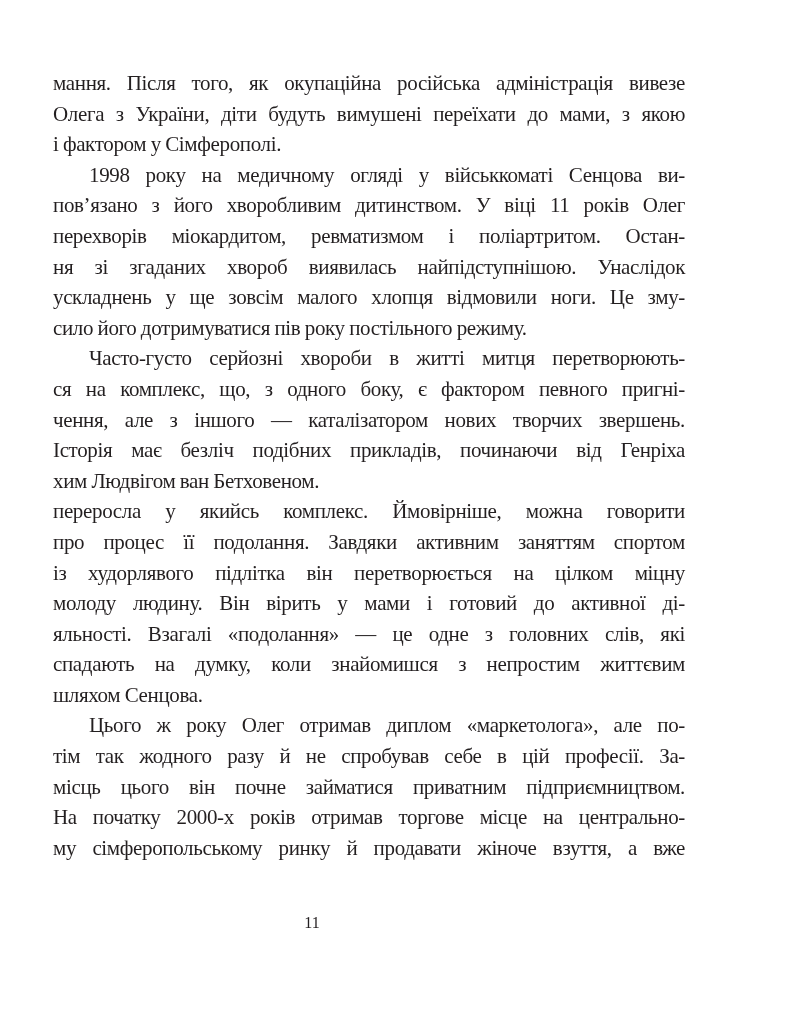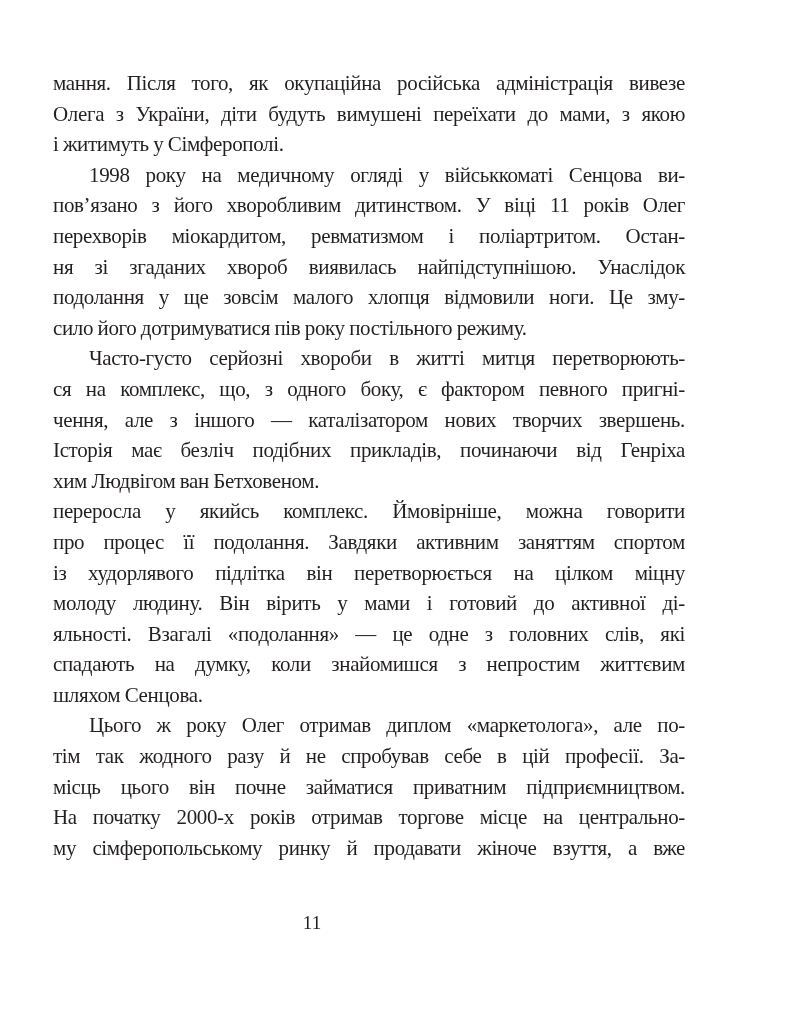--- a/index.html
+++ b/index.html
@@ -45,43 +45,43 @@
   .line.indent {
     padding-left: 36px;
     box-sizing: border-box;
   }
   .page-number {
     position: absolute;
     left: 0;
     width: 624px;
     top: 911px;
     text-align: center;
-    font-size: 19px;
+    font-size: 16px;
     line-height: 24px;
     color: #231f20;
   }
 </style>
 </head>
 <body>
 
 <div class="page">
   <div class="text-block">
 
     <div>
       <span class="line">мання. Після того, як окупаційна російська адміністрація вивезе</span>
       <span class="line">Олега з України, діти будуть вимушені переїхати до мами, з якою</span>
-      <span class="line last">і житимуть у Сімферополі.</span>
+      <span class="line last">і фактором у Сімферополі.</span>
     </div>
 
     <div>
       <span class="line indent">1998 року на медичному огляді у військкоматі Сенцова ви-</span>
       <span class="line">пов’язано з його хворобливим дитинством. У віці 11 років Олег</span>
       <span class="line">перехворів міокардитом, ревматизмом і поліартритом. Остан-</span>
       <span class="line">ня зі згаданих хвороб виявилась найпідступнішою. Унаслідок</span>
-      <span class="line">подолання у ще зовсім малого хлопця відмовили ноги. Це зму-</span>
+      <span class="line">ускладнень у ще зовсім малого хлопця відмовили ноги. Це зму-</span>
       <span class="line last">сило його дотримуватися пів року постільного режиму.</span>
     </div>
 
     <div>
       <span class="line indent">Часто-густо серйозні хвороби в житті митця перетворюють-</span>
       <span class="line">ся на комплекс, що, з одного боку, є фактором певного пригні-</span>
       <span class="line">чення, але з іншого — каталізатором нових творчих звершень.</span>
       <span class="line">Історія має безліч подібних прикладів, починаючи від Генріха</span>
       <span class="line last">хим Людвігом ван Бетховеном.</span>
     </div>

